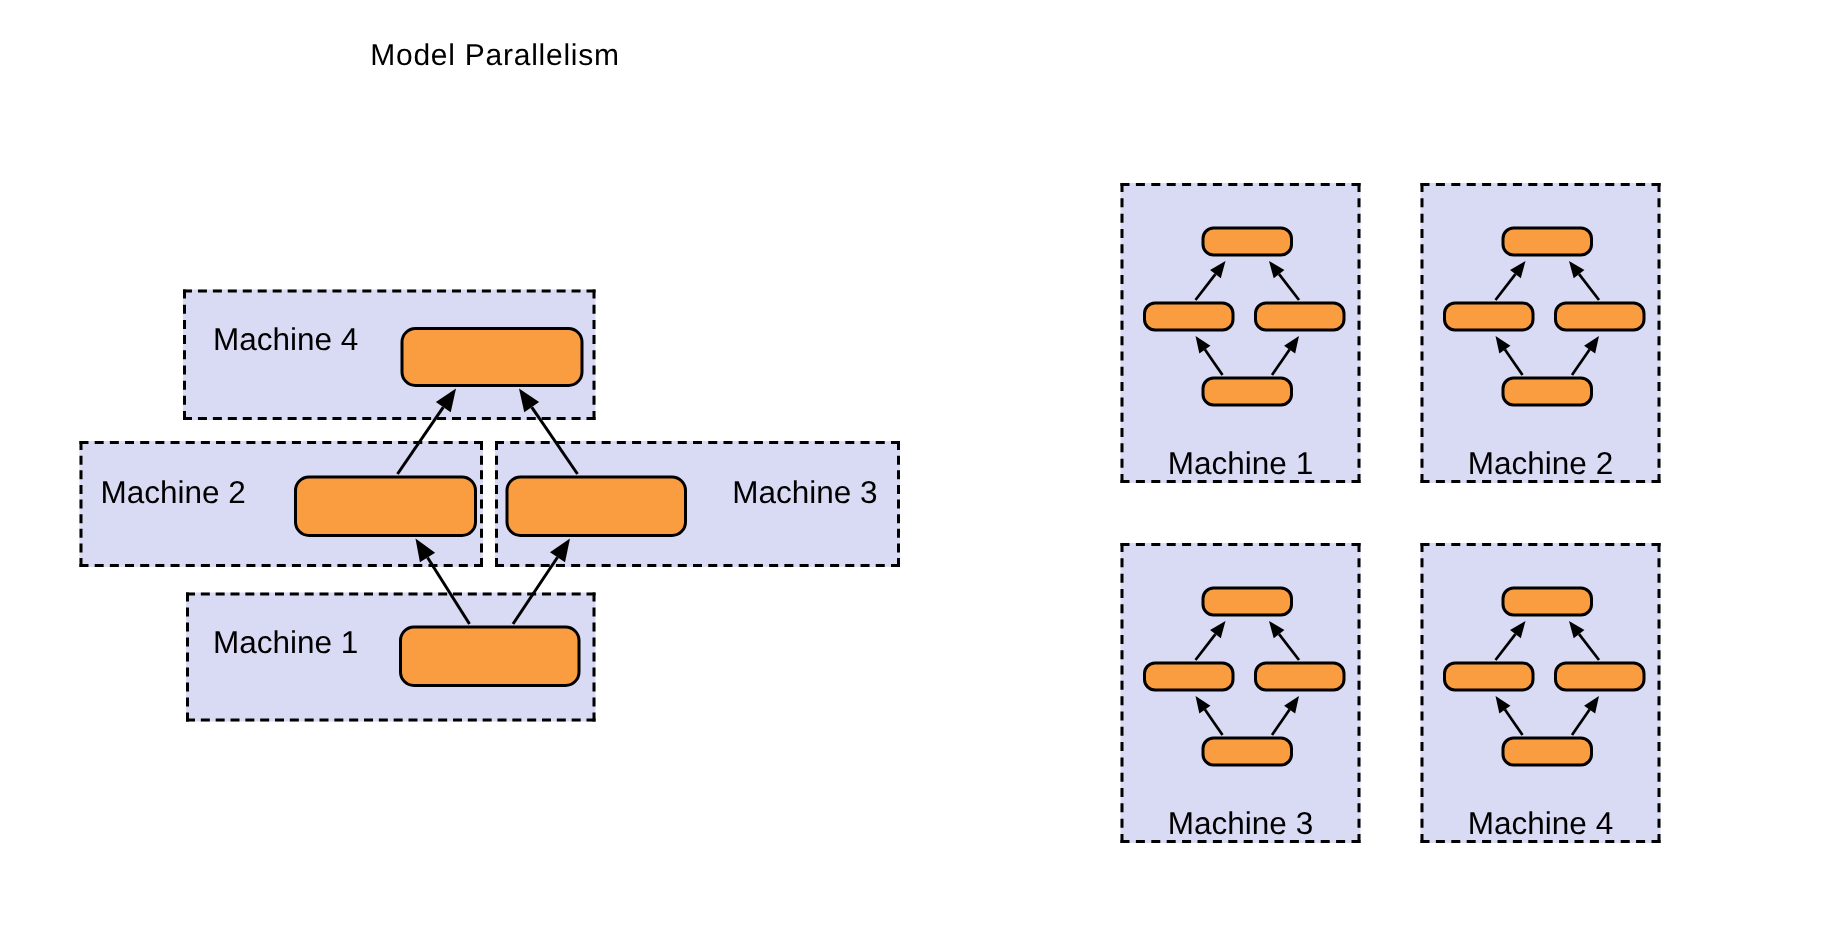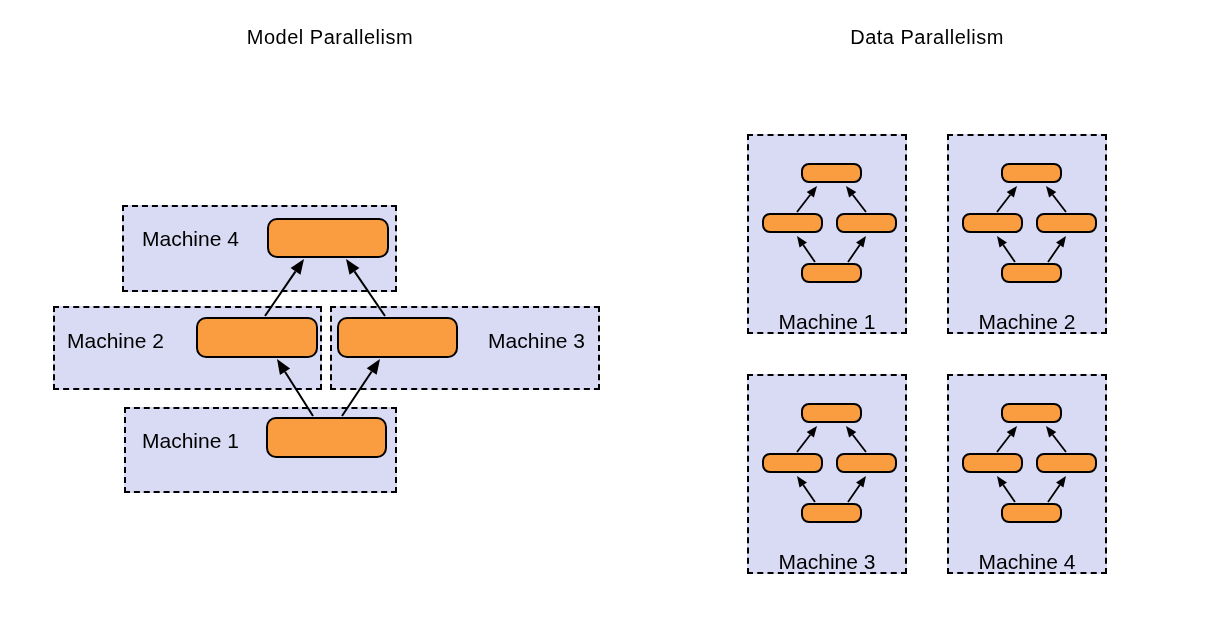--- a/index.html
+++ b/index.html
@@ -9,21 +9,20 @@
     font-family:"Liberation Sans", sans-serif; color:#000;
   }
   .diagram-title {
     position:absolute; transform:translateX(-50%);
     font-size:20px; font-weight:500; white-space:nowrap; letter-spacing:0.5px;
   }
   .machine-box {
     position:absolute; box-sizing:border-box;
     background:var(--box-fill,#D9DAF3);
     border:2.5px dashed #000;
-    margin-top:12px;
   }
   .machine-label {
     position:absolute; font-size:21px; line-height:21px; white-space:nowrap;
   }
   .shard-node {
     position:absolute; box-sizing:border-box;
     background:var(--node-fill,#FA9D40);
     border:2px solid #000; border-radius:10px;
   }
   .mini-node {
@@ -35,21 +34,20 @@
     position:absolute; left:0; right:0; text-align:center;
     font-size:21px; line-height:21px; white-space:nowrap;
   }
   svg.arrow-layer { position:absolute; left:0; top:0; pointer-events:none; }
 </style>
 </head>
 <body>
 
 <div class="canvas">
   <div class="diagram-title" id="mp-title" style="left: 330px; top: 26px;">Model Parallelism</div>
-  <div class="diagram-title" id="dp-title" style="left: 927px; top: 26px;">Data Parallelism</div>
 
   <div id="mp-diagram">
       <div class="machine-box" style="left: 122px; top: 193px; width: 275px; height: 87px;">
         <div class="machine-label" style="top: 21px; left: 18px;">Machine 4</div>
       </div>
       <div class="machine-box" style="left: 53px; top: 294px; width: 269px; height: 84px;">
         <div class="machine-label" style="top: 22px; left: 12px;">Machine 2</div>
       </div>
       <div class="machine-box" style="left: 330px; top: 294px; width: 270px; height: 84px;">
         <div class="machine-label" style="top: 22px; right: 13px;">Machine 3</div>

